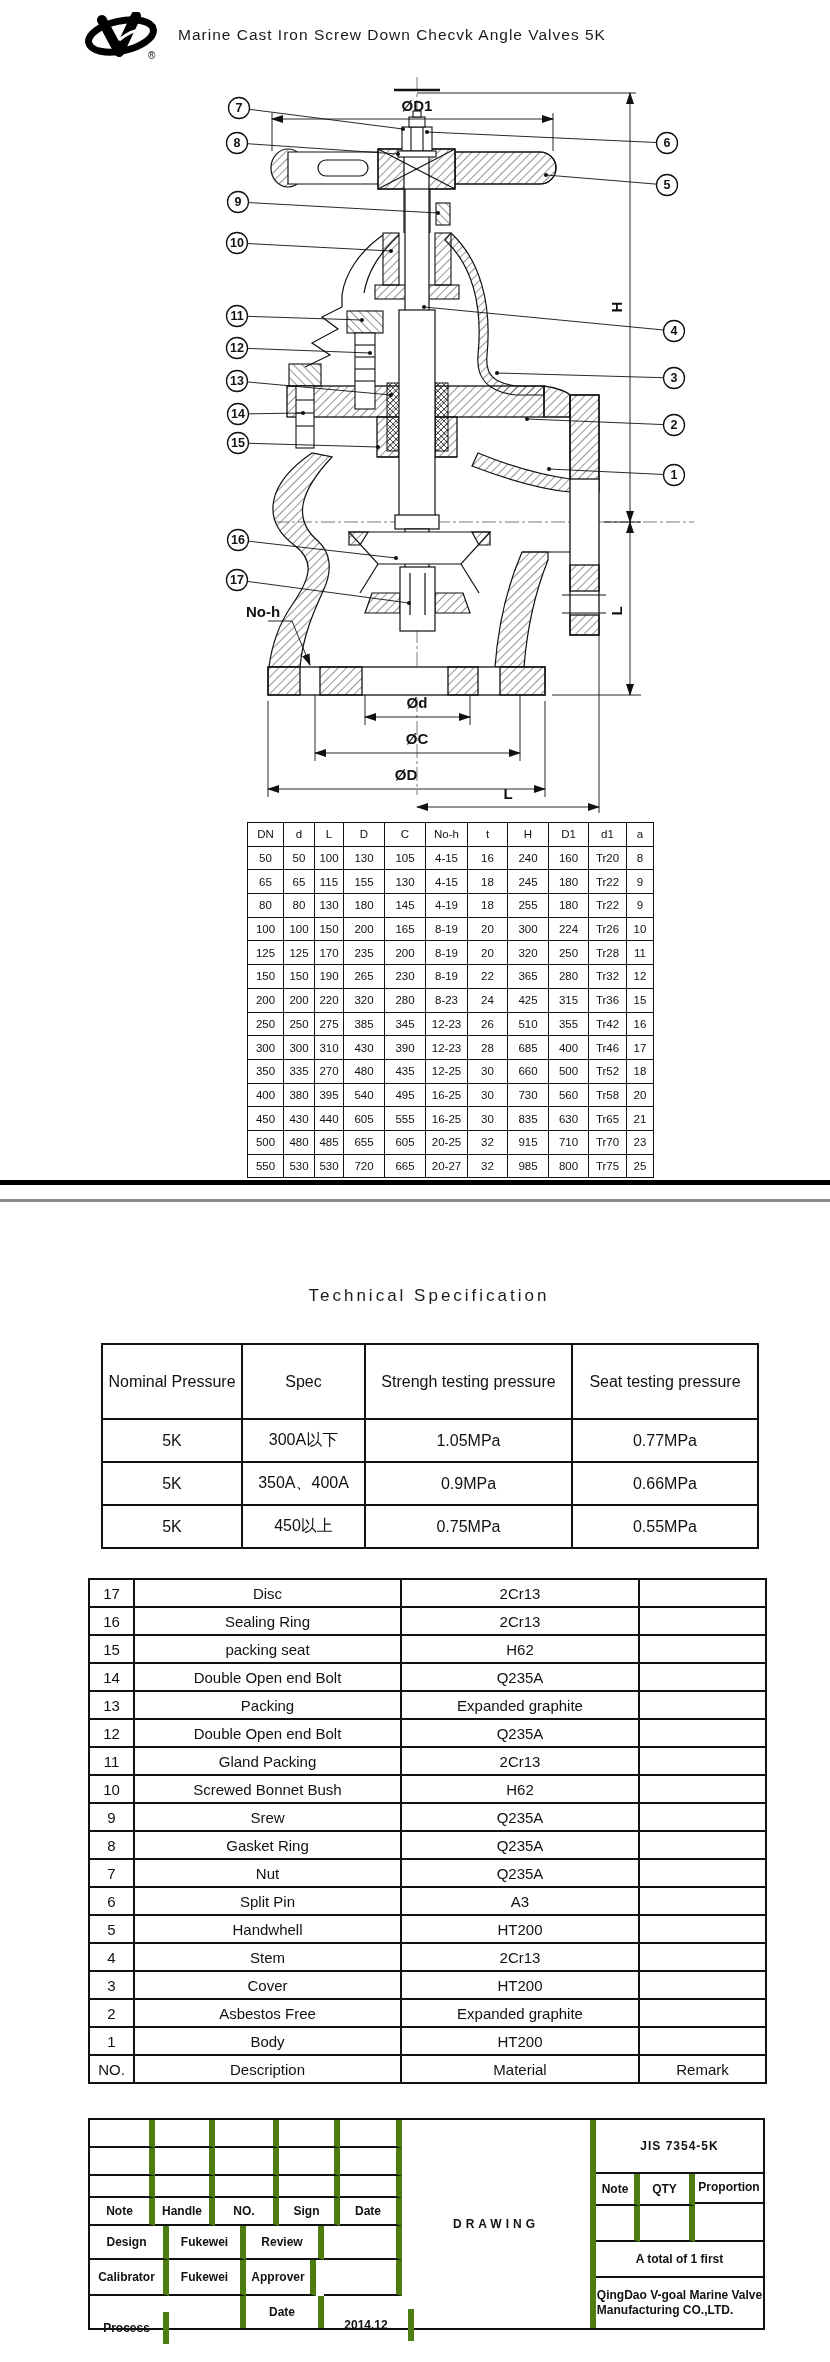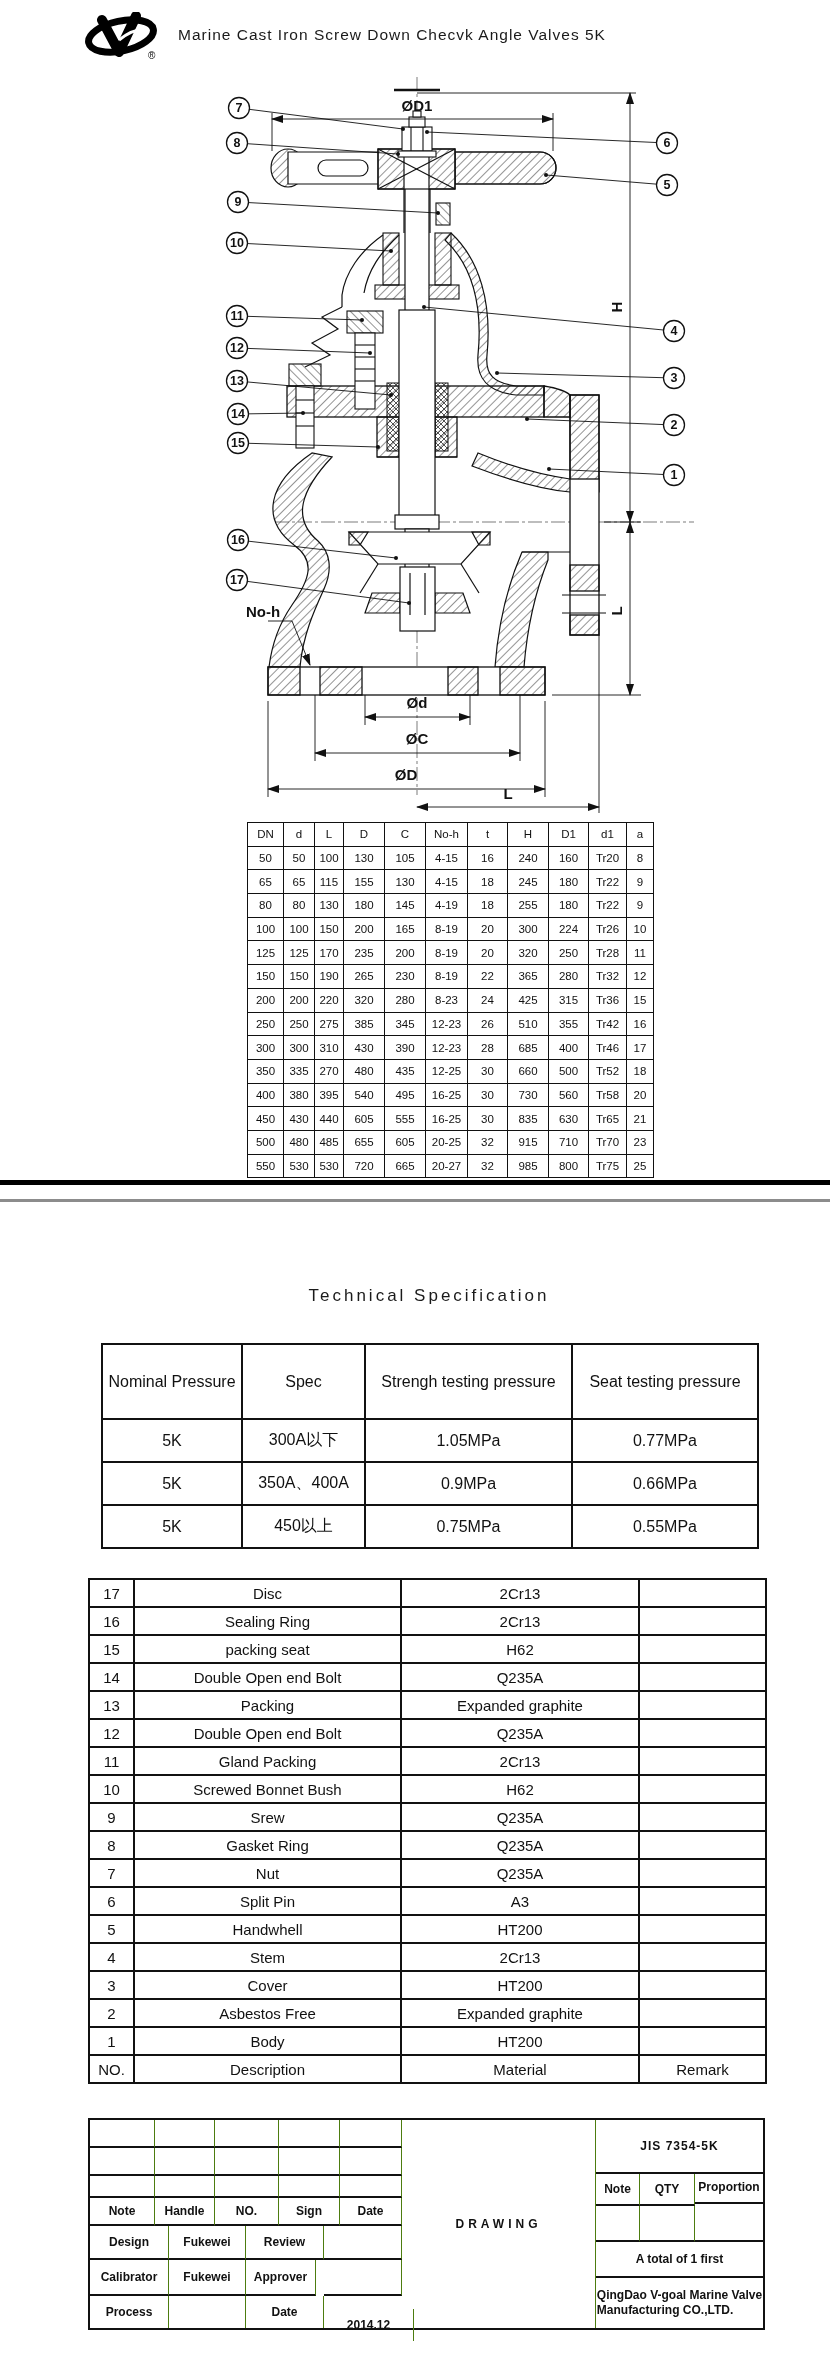--- a/index.html
+++ b/index.html
@@ -23,21 +23,21 @@
   #spec-wrap table{border-collapse:collapse;table-layout:fixed;width:656px;font-size:16px;}
   #spec-wrap th,#spec-wrap td{border:2px solid #111;text-align:center;padding:0;font-weight:normal;}
   #spec-wrap thead th{height:73px;}
   #spec-wrap tbody td{height:41px;}
   
   #parts-wrap{left:88px;top:1578px;width:677px;}
   #parts-wrap table{border-collapse:collapse;table-layout:fixed;width:677px;font-size:15px;}
   #parts-wrap td{border:2px solid #111;text-align:center;height:26px;padding:0;white-space:nowrap;overflow:hidden;}
   
   #tblock{left:88px;top:2118px;width:677px;height:212px;border:2px solid #111;box-sizing:border-box;}
-  #tblock .cell{position:absolute;box-sizing:border-box;border-right:1px solid #4d7c0f;border-bottom:2px solid #111;
+  #tblock .cell{position:absolute;box-sizing:border-box;border-right:6px solid #4d7c0f;border-bottom:2px solid #111;
       display:flex;align-items:center;justify-content:center;font-weight:bold;font-size:12px;white-space:nowrap;overflow:hidden;}
   #tblock .nb{border-bottom:none;}
   #tblock .nr{border-right:none;}
   .drawing-label{font-size:26px;letter-spacing:4px;font-weight:normal;}
   .jis{font-size:15px;font-weight:bold;letter-spacing:1px;text-align:right;}
   .company{font-size:11.5px;line-height:15px;text-align:left;font-weight:bold;}
   svg text{font-family:"Liberation Sans",sans-serif;}
   .dimtxt{font-size:15px;font-weight:600;fill:#111;}
   .callout-txt{font-size:12.5px;font-weight:600;fill:#111;}
 </style>
@@ -701,21 +701,21 @@
     <div class="cell" style="left:250px;top:78px;width:62px;height:28px">Date</div>
 
     <div class="cell" style="left:0;top:106px;width:79px;height:34px">Design</div>
     <div class="cell" style="left:79px;top:106px;width:77px;height:34px">Fukewei</div>
     <div class="cell" style="left:156px;top:106px;width:78px;height:34px">Review</div>
     <div class="cell" style="left:234px;top:106px;width:78px;height:34px"></div>
     <div class="cell" style="left:0;top:140px;width:79px;height:36px">Calibrator</div>
     <div class="cell" style="left:79px;top:140px;width:77px;height:36px">Fukewei</div>
     <div class="cell" style="left:156px;top:140px;width:70px;height:36px">Approver</div>
     <div class="cell" style="left:234px;top:140px;width:78px;height:36px"></div>
-    <div class="cell nb" style="left:0;top:176px;width:79px;height:32px">Process</div>
+    <div class="cell nb" style="left:0;top:192px;width:79px;height:32px">Process</div>
     <div class="cell nb" style="left:79px;top:176px;width:77px;height:32px"></div>
     <div class="cell nb" style="left:156px;top:176px;width:78px;height:32px">Date</div>
     <div class="cell nb" style="left:234px;top:189px;width:90px;height:32px">2014.12</div>
 
     <div class="cell nb drawing-label" style="left:312px;top:0;width:194px;height:208px">DRAWING</div>
 
     <div class="cell nr jis" style="left:506px;top:0;width:167px;height:54px">JIS 7354-5K</div>
     <div class="cell" style="left:506px;top:54px;width:44px;height:32px">Note</div>
     <div class="cell" style="left:550px;top:54px;width:55px;height:32px">QTY</div>
     <div class="cell nr" style="left:605px;top:52px;width:68px;height:32px">Proportion</div>

